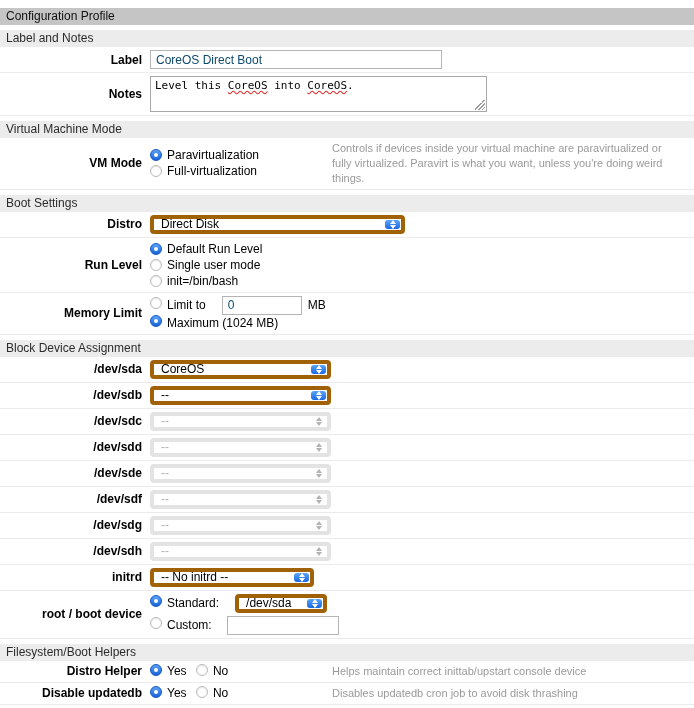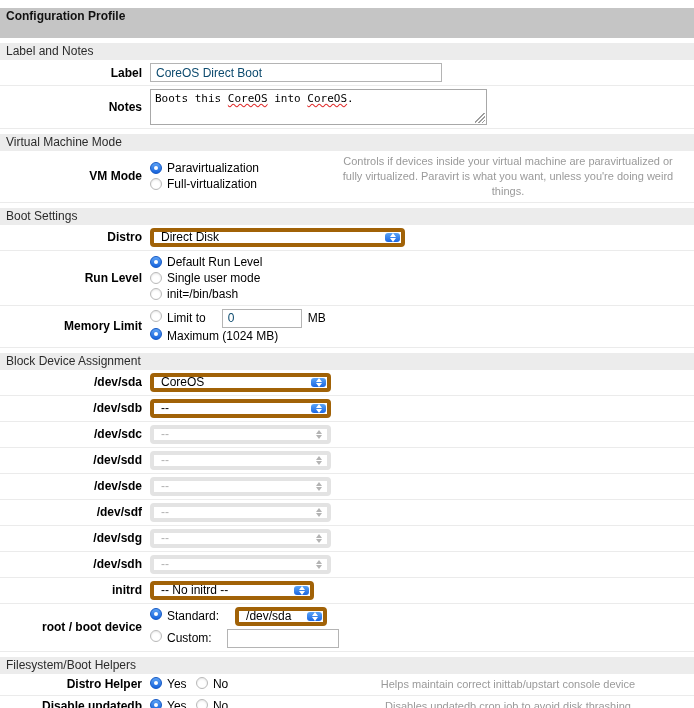--- a/index.html
+++ b/index.html
@@ -7,22 +7,22 @@
   body {
     width: 694px;
     font-family: "Liberation Sans", "DejaVu Sans", sans-serif;
     font-size: 12px;
     color: #000;
   }
   .page { width: 694px; padding-top: 8px; }
 
   .titlebar {
     background: #c5c5c5;
-    font-weight: bold;
-    height: 30px;
+    font-weight: normal;
+    height: 17px;
     line-height: 17px;
     padding-left: 6px;
     color: #111;
   }
   .sectionbar {
     background: #ececec;
     height: 17px;
     line-height: 17px;
     padding-left: 6px;
     color: #2b2b2b;
@@ -45,21 +45,20 @@
     white-space: nowrap;
   }
   .ctrl { width: 182px; flex-shrink: 0; }
   .ctrl.wide { width: 260px; }
   .help {
     flex: 1;
     color: #9a9a9a;
     font-size: 11px;
     line-height: 1.35;
     padding-right: 10px;
-    text-align: center;
   }
   .stack > div { display: flex; align-items: center; line-height: 16px; }
 
   
   .opt { display: inline-flex; align-items: flex-start; cursor: default; margin-right: 10px; }
   .radio {
     width: 12px; height: 12px; border-radius: 50%;
     display: inline-block; margin-right: 5px; flex-shrink: 0;
     position: relative;
   }
@@ -160,21 +159,21 @@
 
   <div class="row">
     <div class="row-label">Label</div>
     <div>
       <input class="text w-label-input" type="text" value="CoreOS Direct Boot" style="">
     </div>
   </div>
 
   <div class="row">
     <div class="row-label">Notes</div>
-    <div class="ta"><span>Boots this </span><span class="misspell">CoreOS</span><span> into </span><span class="misspell">CoreOS</span><span>.</span></div>
+    <div class="ta"><span>Level this </span><span class="misspell">CoreOS</span><span> into </span><span class="misspell">CoreOS</span><span>.</span></div>
   </div>
 
   <div class="sectionbar">Virtual Machine Mode</div>
 
   <div class="row">
     <div class="row-label">VM Mode</div>
     <div class="ctrl stack">
       <div class="opt">
         <span class="radio on"></span>
         <span>Paravirtualization</span>

